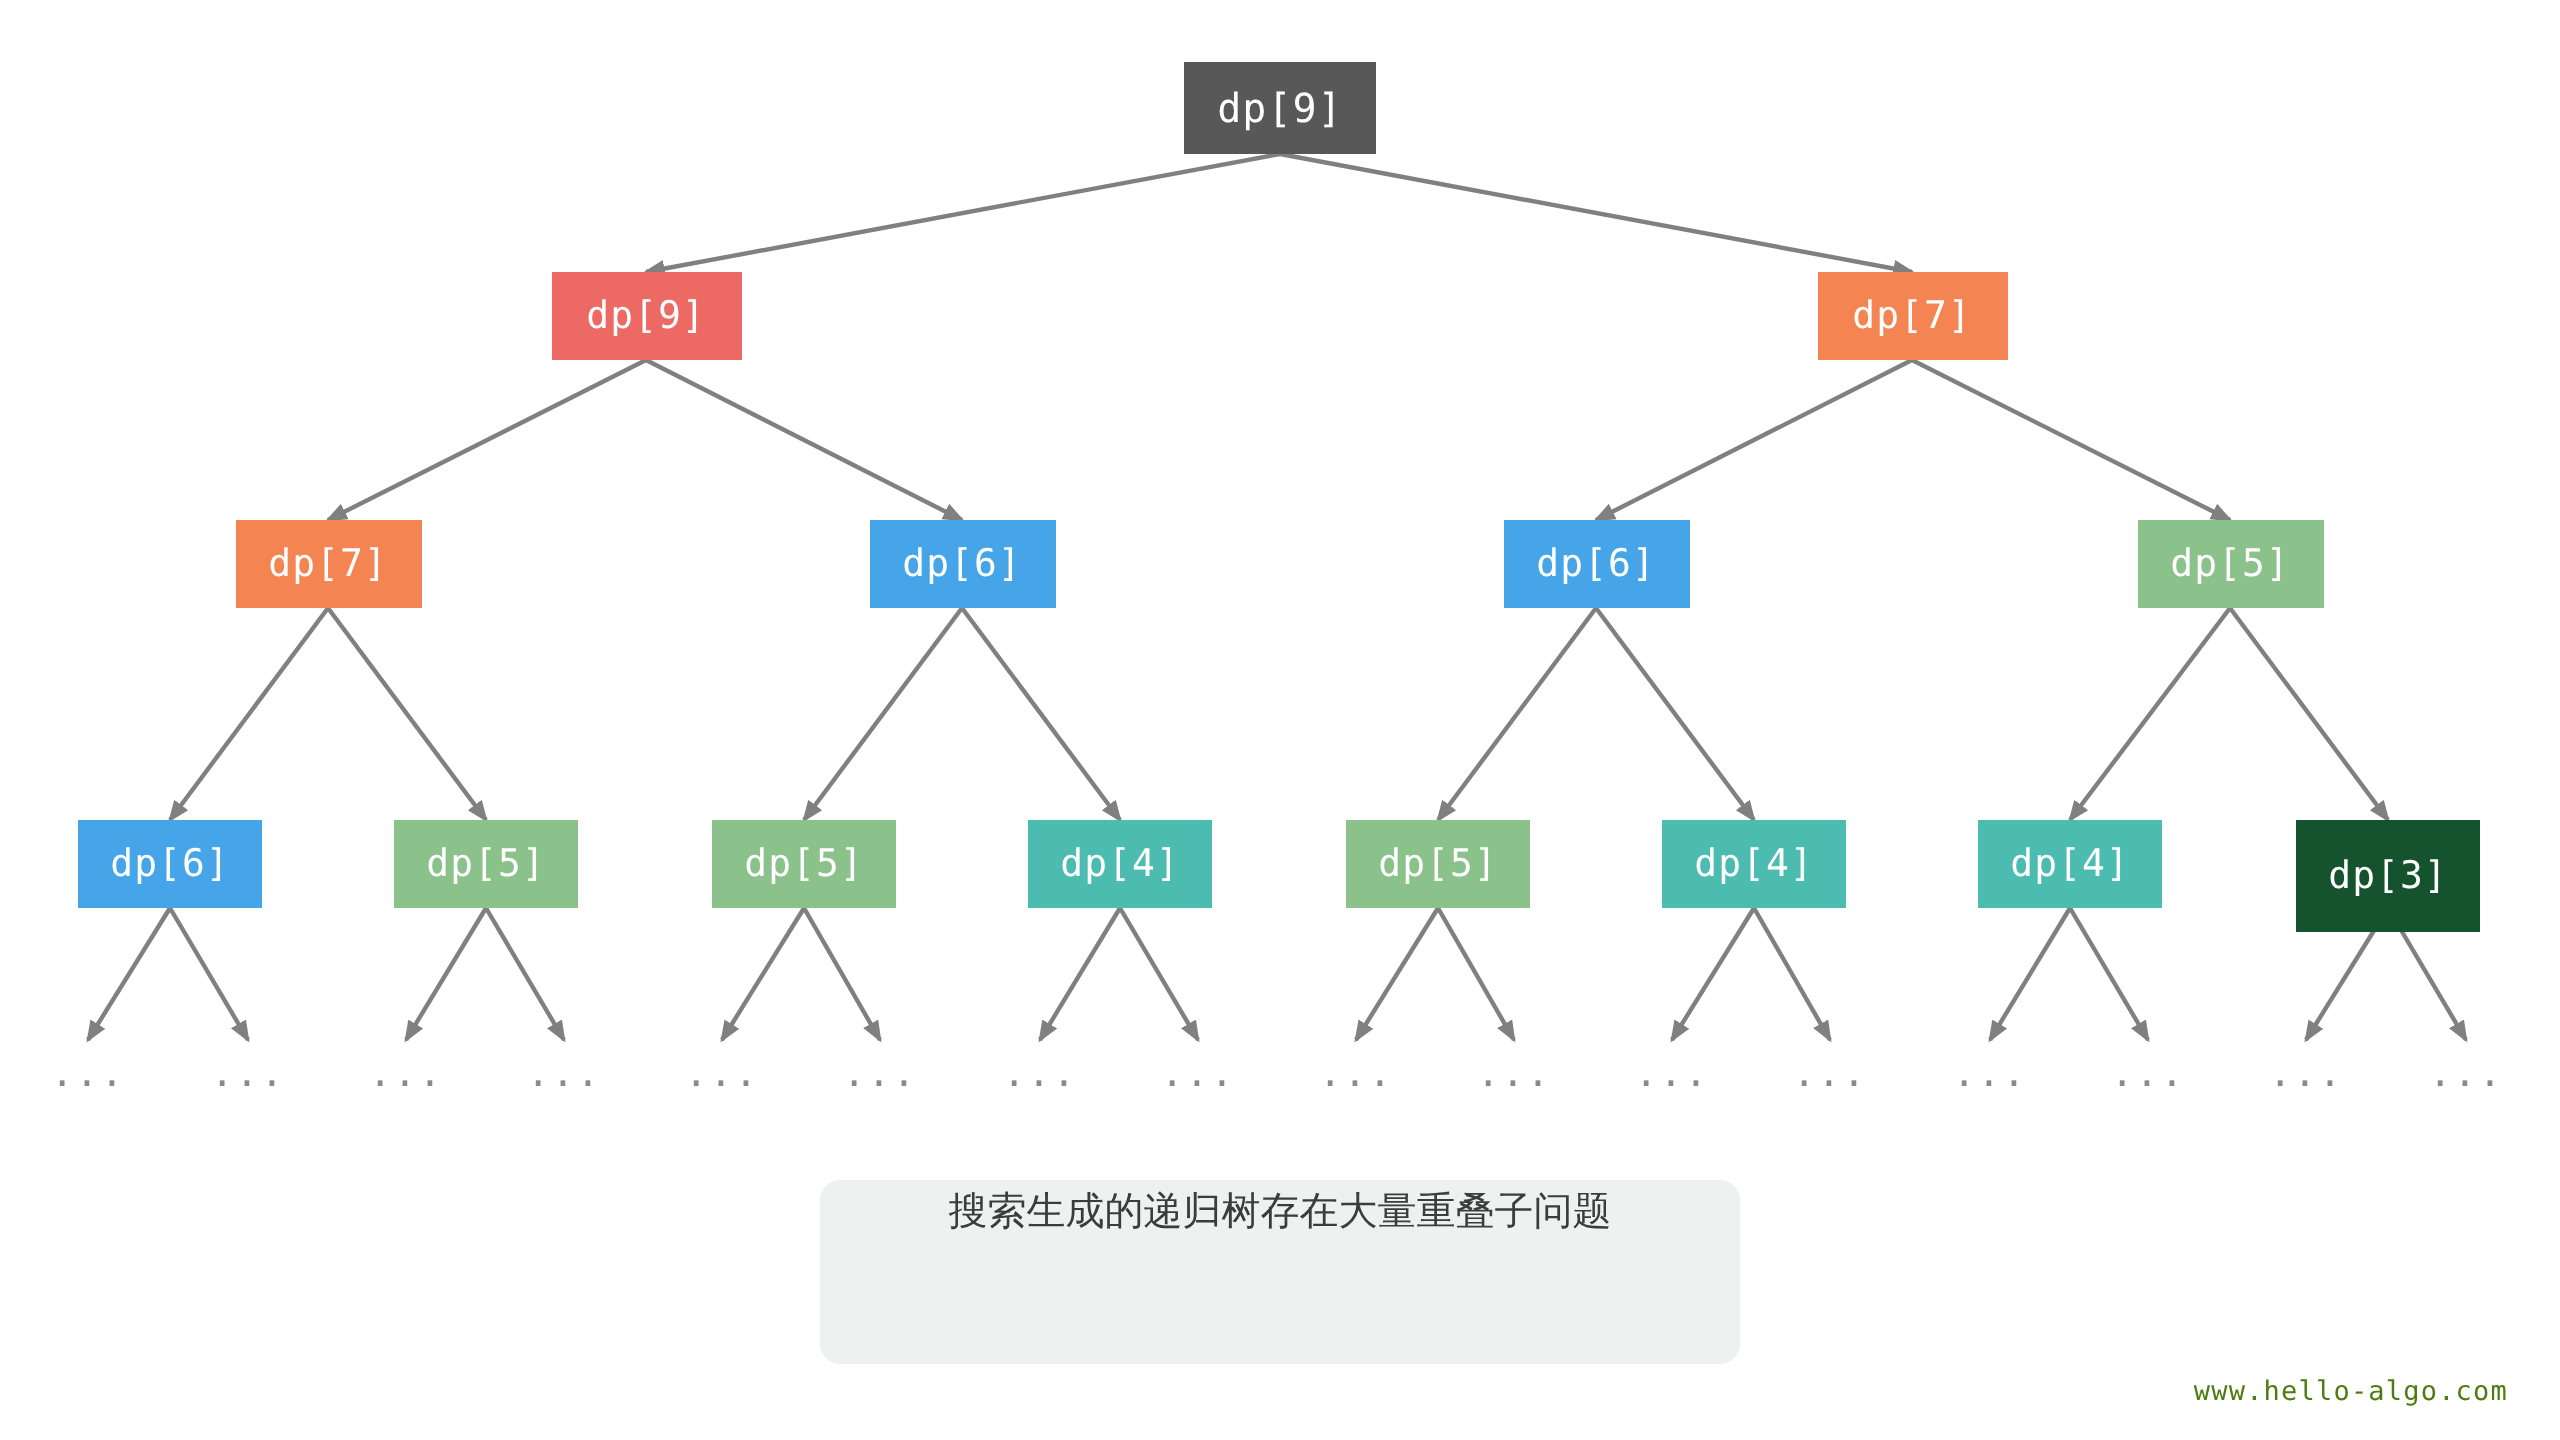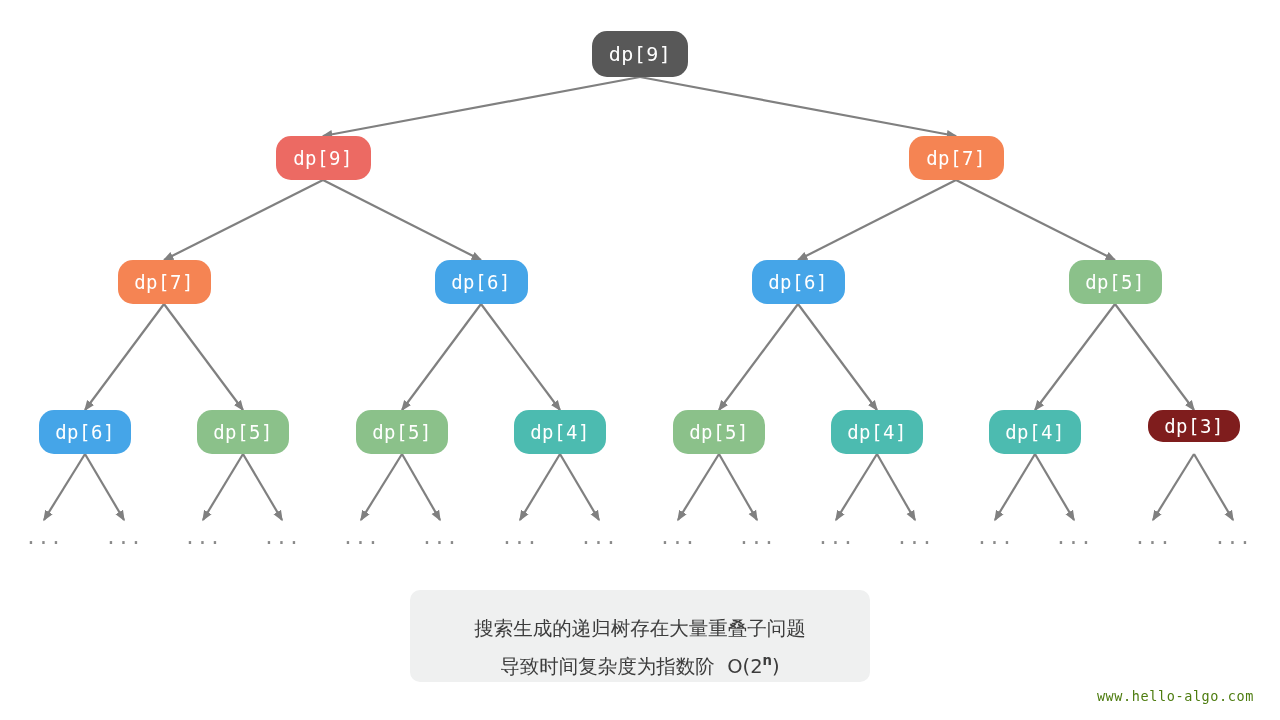--- a/index.html
+++ b/index.html
@@ -21,21 +21,21 @@
     top: 0;
     width: 1280px;
     height: 720px;
     pointer-events: none;
   }
   .node {
     position: absolute;
     display: flex;
     align-items: center;
     justify-content: center;
-    border-radius: 15px;
+    border-radius: 0;
     color: #ffffff;
     font-family: "DejaVu Sans Mono", monospace;
     font-size: 19px;
     letter-spacing: 0.5px;
     white-space: nowrap;
     box-sizing: border-box;
     z-index: 2;
   }
   .node.root { font-size: 20px; }
   .ellipsis {
@@ -52,21 +52,21 @@
     position: absolute;
     left: 410px;
     top: 590px;
     width: 460px;
     height: 92px;
     background: #eff0f0;
     border-radius: 10px;
     display: flex;
     flex-direction: column;
     align-items: center;
-    justify-content: flex-end;
+    justify-content: space-between;
     z-index: 2;
   }
   .caption-line {
     color: #3c3c3c;
     font-family: "DejaVu Sans", sans-serif;
     font-size: 19.5px;
     line-height: 32px;
     white-space: pre;
   }
   .caption-line sup {
@@ -136,21 +136,21 @@
       <div class="node" style="left: 434.5px; top: 260px; width: 93px; height: 44px; background: rgb(69, 165, 232);">dp[6]</div>
       <div class="node" style="left: 751.5px; top: 260px; width: 93px; height: 44px; background: rgb(69, 165, 232);">dp[6]</div>
       <div class="node" style="left: 1068.5px; top: 260px; width: 93px; height: 44px; background: rgb(139, 193, 138);">dp[5]</div>
       <div class="node" style="left: 39px; top: 410px; width: 92px; height: 44px; background: rgb(69, 165, 232);">dp[6]</div>
       <div class="node" style="left: 197px; top: 410px; width: 92px; height: 44px; background: rgb(139, 193, 138);">dp[5]</div>
       <div class="node" style="left: 356px; top: 410px; width: 92px; height: 44px; background: rgb(139, 193, 138);">dp[5]</div>
       <div class="node" style="left: 514px; top: 410px; width: 92px; height: 44px; background: rgb(76, 187, 176);">dp[4]</div>
       <div class="node" style="left: 673px; top: 410px; width: 92px; height: 44px; background: rgb(139, 193, 138);">dp[5]</div>
       <div class="node" style="left: 831px; top: 410px; width: 92px; height: 44px; background: rgb(76, 187, 176);">dp[4]</div>
       <div class="node" style="left: 989px; top: 410px; width: 92px; height: 44px; background: rgb(76, 187, 176);">dp[4]</div>
-      <div class="node" style="left: 1148px; top: 410px; width: 92px; height: 32px; background: #7f1d1d;">dp[3]</div>
+      <div class="node" style="left: 1148px; top: 410px; width: 92px; height: 56px; background: #14532d;">dp[3]</div>
     </div>
 
   <div id="ellipsis-layer">
       <div class="ellipsis" style="left: 44px; top: 537px;">...</div>
       <div class="ellipsis" style="left: 124px; top: 537px;">...</div>
       <div class="ellipsis" style="left: 203px; top: 537px;">...</div>
       <div class="ellipsis" style="left: 282px; top: 537px;">...</div>
       <div class="ellipsis" style="left: 361px; top: 537px;">...</div>
       <div class="ellipsis" style="left: 440px; top: 537px;">...</div>
       <div class="ellipsis" style="left: 520px; top: 537px;">...</div>
@@ -160,18 +160,17 @@
       <div class="ellipsis" style="left: 836px; top: 537px;">...</div>
       <div class="ellipsis" style="left: 915px; top: 537px;">...</div>
       <div class="ellipsis" style="left: 995px; top: 537px;">...</div>
       <div class="ellipsis" style="left: 1074px; top: 537px;">...</div>
       <div class="ellipsis" style="left: 1153px; top: 537px;">...</div>
       <div class="ellipsis" style="left: 1233px; top: 537px;">...</div>
     </div>
 
   <div id="caption">
     <div class="caption-line">搜索生成的递归树存在大量重叠子问题</div>
-    <div class="caption-line"><span>导致时间复杂度为指数阶  O(2</span><sup>n</sup><span>)</span></div>
   </div>
 
   <div id="watermark">www.hello-algo.com</div>
 
 </div>
 
 </body></html>

